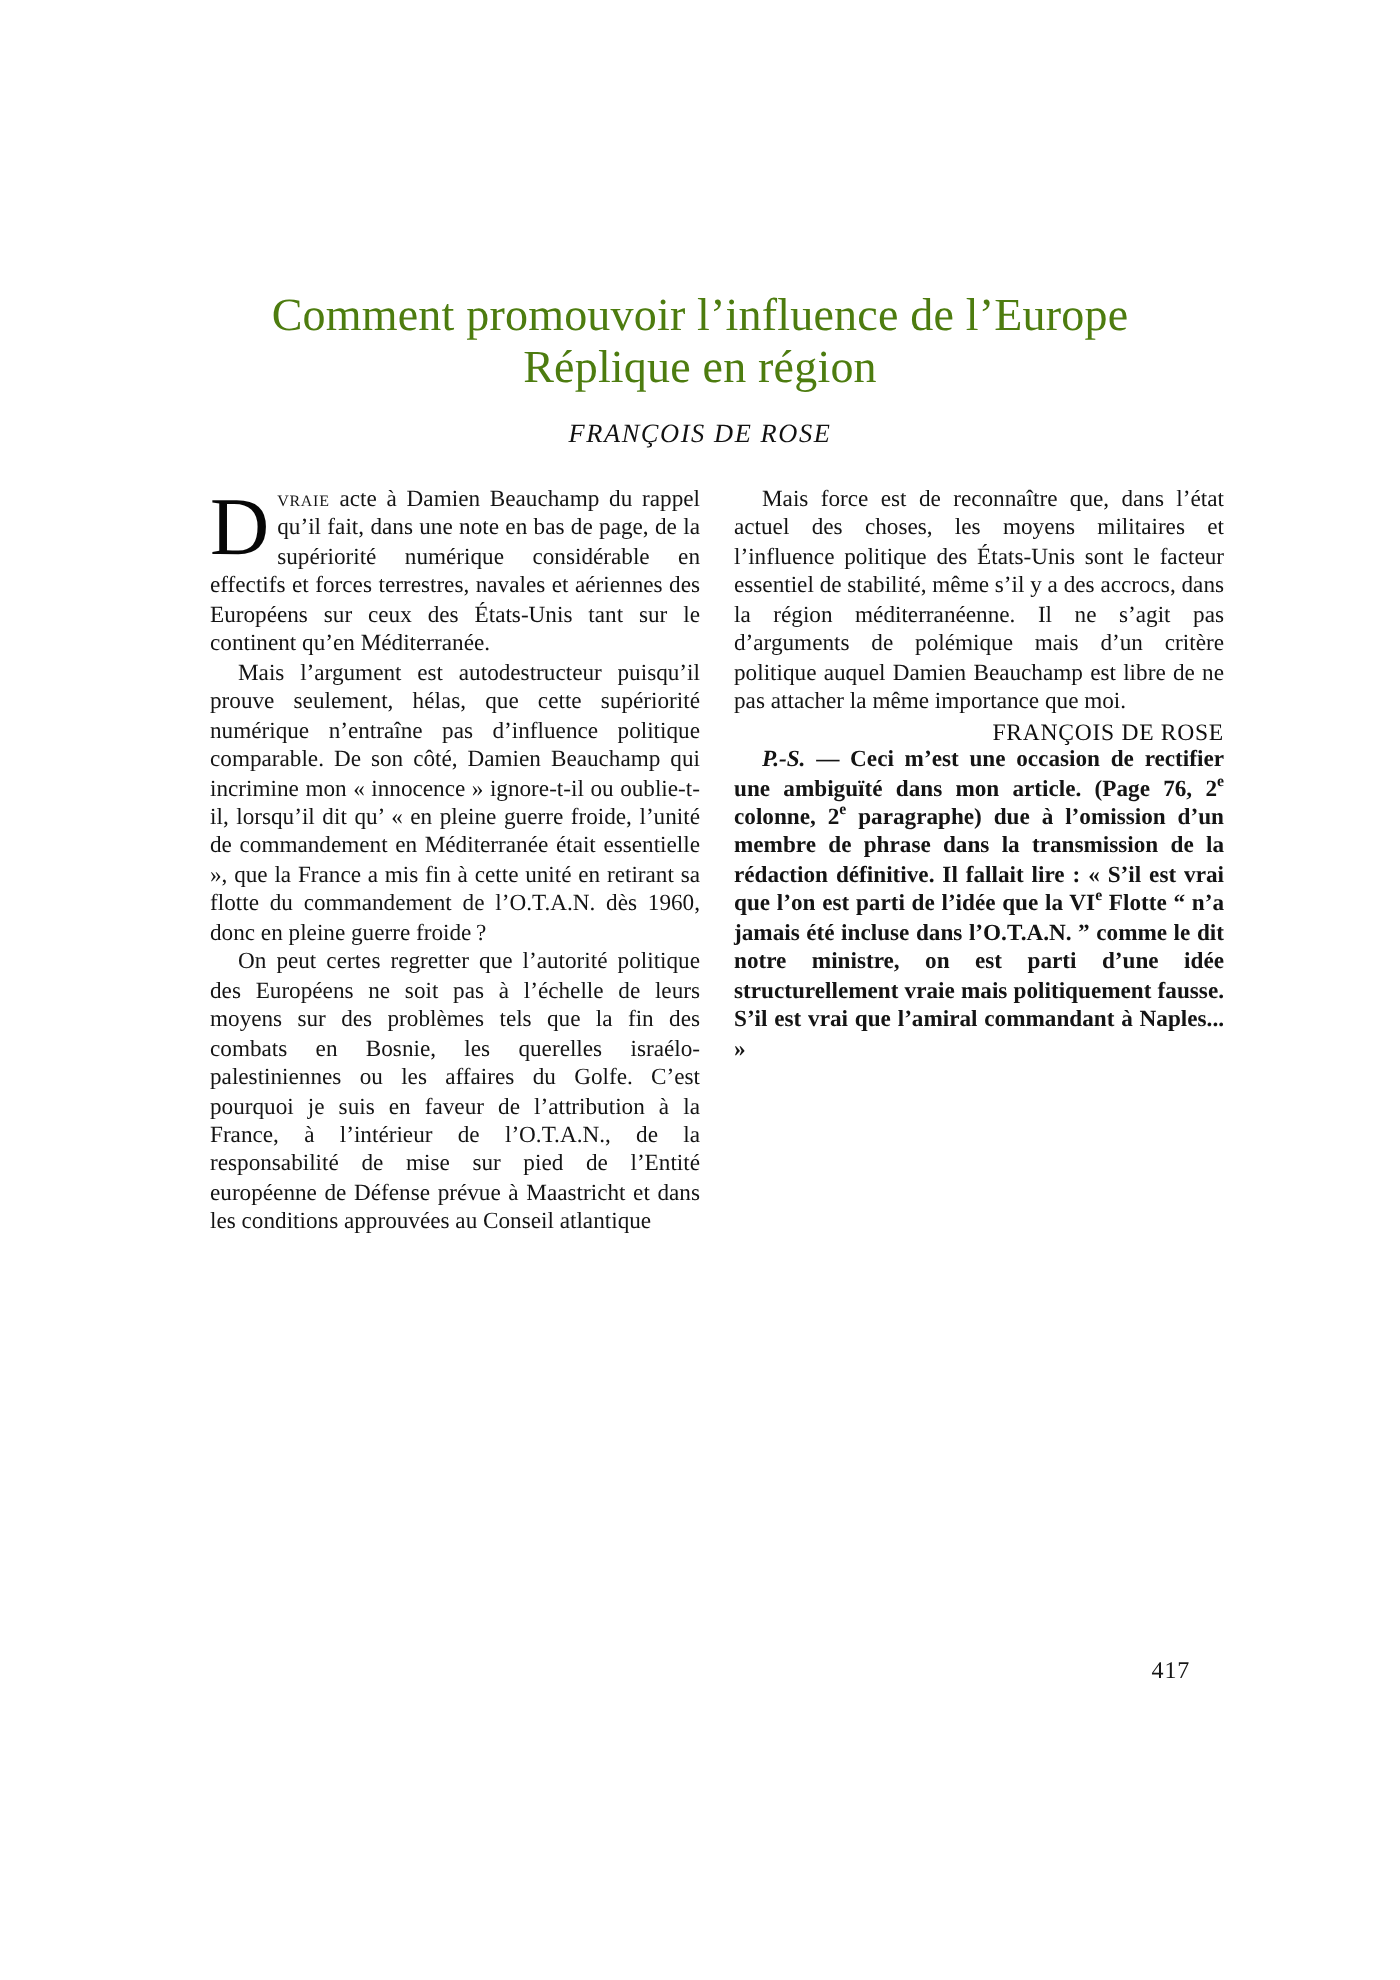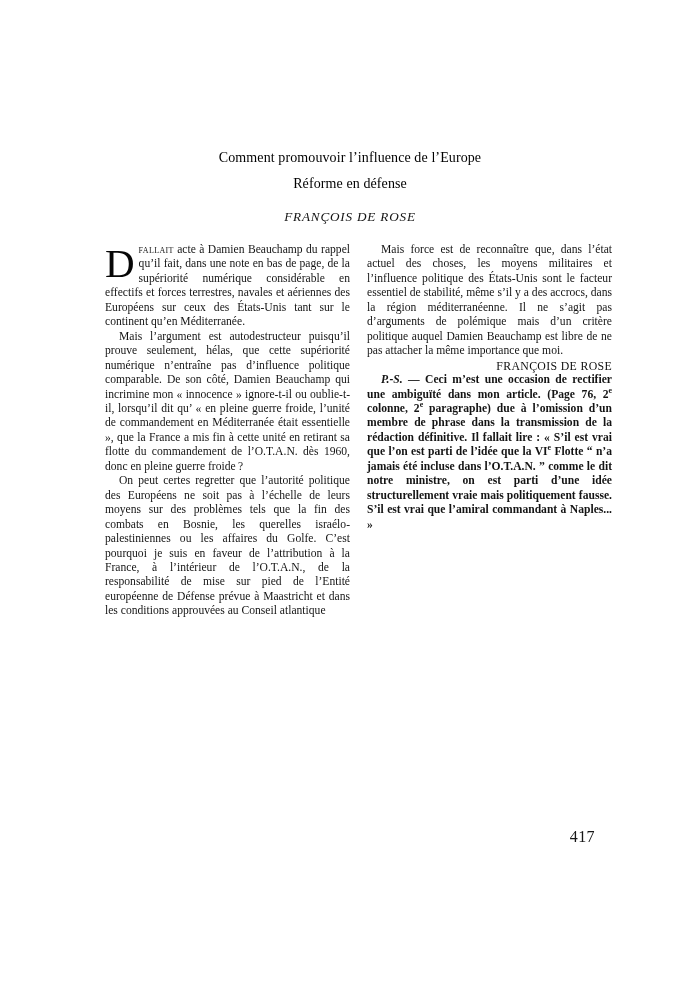--- a/index.html
+++ b/index.html
@@ -26,25 +26,25 @@
 
   
   .title-block {
     position: absolute;
     left: 105px;
     top: 145px;
     width: 490px;
     text-align: center;
   }
   .title-line {
-    font-size: 14px;
+    font-size: 23px;
     line-height: 26px;
     font-weight: normal;
     letter-spacing: 0.1px;
-    color: #000000;
+    color: #4d7c0f;
     white-space: nowrap;
   }
   .byline {
     position: absolute;
     left: 105px;
     top: 209px;
     width: 490px;
     text-align: center;
     font-style: italic;
     font-size: 13.2px;
@@ -112,41 +112,41 @@
     line-height: 0;
   }
 
   
   .folio {
     position: absolute;
     left: 0;
     top: 828px;
     width: 595px;
     text-align: right;
-    font-size: 16px;
+    font-size: 12px;
     letter-spacing: 0.4px;
     color: #161616;
   }
 </style>
 </head>
 <body>
 
 <div class="page">
 
   <div class="title-block">
     <div class="title-line">Comment promouvoir l’influence de l’Europe</div>
-    <div class="title-line">Réforme en défense</div>
+    <div class="title-line">Réplique en région</div>
   </div>
 
   <div class="byline">FRANÇOIS DE ROSE</div>
 
   <div class="columns">
 
     <div class="col col-left">
-      <p class="no-indent"><span class="dropcap">D</span><span class="smallcaps">fallait</span><span> acte à Damien Beauchamp du rappel qu’il fait, dans une note en bas de page, de la supériorité numérique considérable en effectifs et forces terrestres, navales et aériennes des Européens sur ceux des États-Unis tant sur le continent qu’en Méditerranée.</span></p>
+      <p class="no-indent"><span class="dropcap">D</span><span class="smallcaps">vraie</span><span> acte à Damien Beauchamp du rappel qu’il fait, dans une note en bas de page, de la supériorité numérique considérable en effectifs et forces terrestres, navales et aériennes des Européens sur ceux des États-Unis tant sur le continent qu’en Méditerranée.</span></p>
       <p>Mais l’argument est autodestructeur puisqu’il prouve seulement, hélas, que cette supériorité numérique n’entraîne pas d’influence politique comparable. De son côté, Damien Beauchamp qui incrimine mon « innocence » ignore-t-il ou oublie-t-il, lorsqu’il dit qu’ « en pleine guerre froide, l’unité de commandement en Méditerranée était essentielle », que la France a mis fin à cette unité en retirant sa flotte du commandement de l’O.T.A.N. dès 1960, donc en pleine guerre froide ?</p>
       <p>On peut certes regretter que l’autorité politique des Européens ne soit pas à l’échelle de leurs moyens sur des problèmes tels que la fin des combats en Bosnie, les querelles israélo-palestiniennes ou les affaires du Golfe. C’est pourquoi je suis en faveur de l’attribution à la France, à l’intérieur de l’O.T.A.N., de la responsabilité de mise sur pied de l’Entité européenne de Défense prévue à Maastricht et dans les conditions approuvées au Conseil atlantique</p>
     </div>
 
     <div class="col col-right">
       <p>Mais force est de reconnaître que, dans l’état actuel des choses, les moyens militaires et l’influence politique des États-Unis sont le facteur essentiel de stabilité, même s’il y a des accrocs, dans la région méditerranéenne. Il ne s’agit pas d’arguments de polémique mais d’un critère politique auquel Damien Beauchamp est libre de ne pas attacher la même importance que moi.</p>
       <p class="sig">FRANÇOIS DE ROSE</p>
       <p class="ps-block"><span class="ps-lead">P.-S.</span><span> — </span><span>Ceci m’est une occasion de rectifier une ambiguïté dans mon article. (Page 76, 2</span><sup class="ord">e</sup><span> colonne, 2</span><sup class="ord">e</sup><span> paragraphe) due à l’omission d’un membre de phrase dans la transmission de la rédaction définitive. Il fallait lire : « S’il est vrai que l’on est parti de l’idée que la VI</span><sup class="ord">e</sup><span> Flotte “ n’a jamais été incluse dans l’O.T.A.N. ” comme le dit notre ministre, on est parti d’une idée structurellement vraie mais politiquement fausse. S’il est vrai que l’amiral commandant à Naples... »</span></p>
     </div>
 

